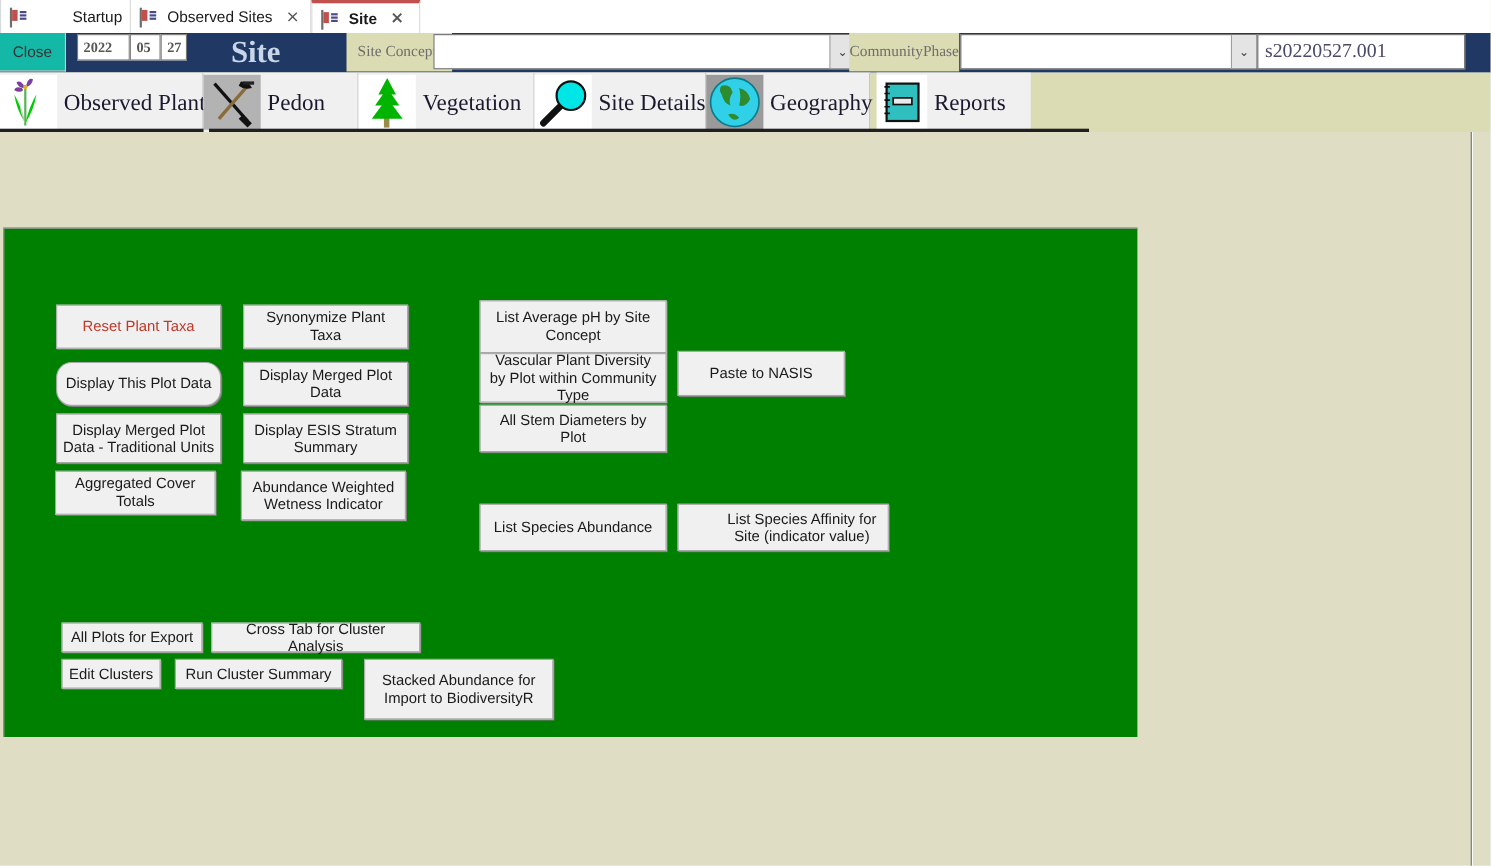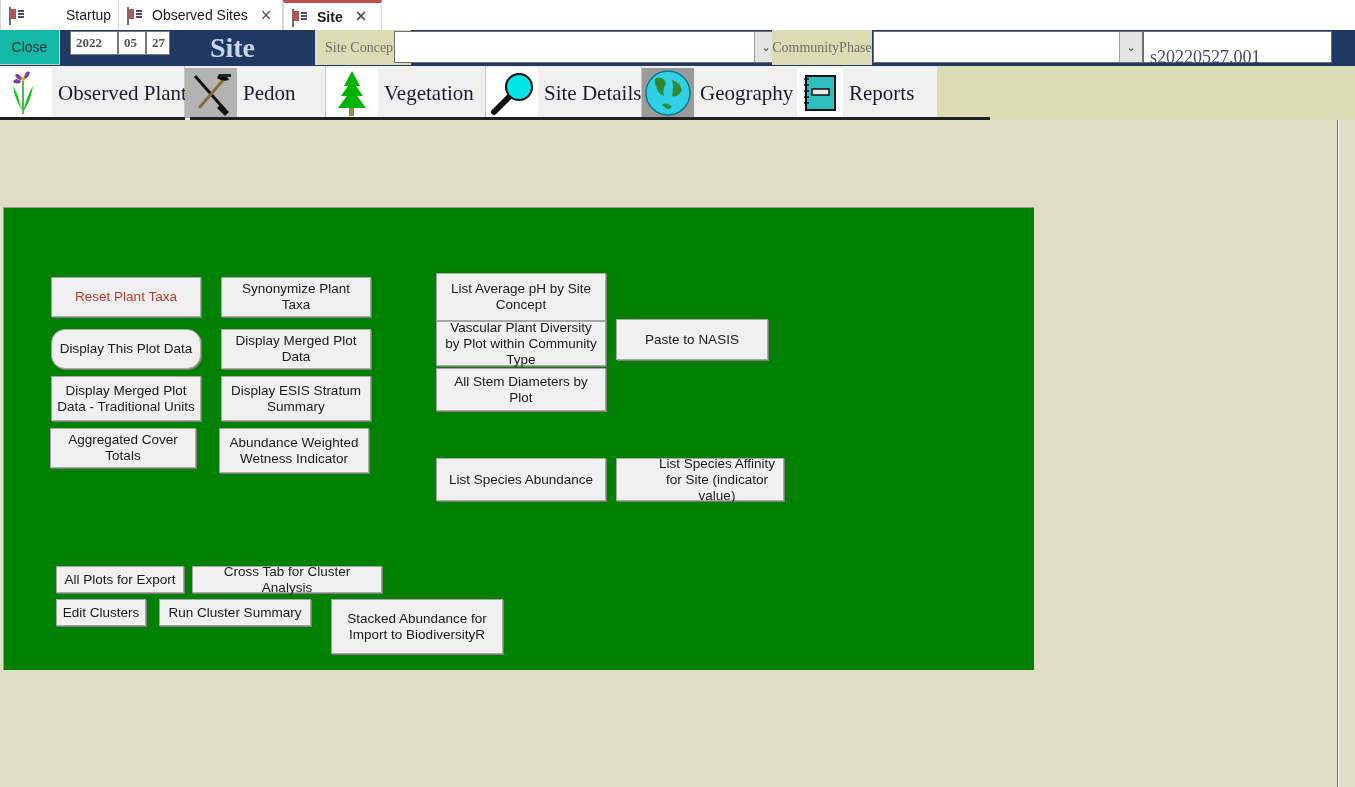--- a/index.html
+++ b/index.html
@@ -175,21 +175,21 @@
     font-size: 11px;
     font-family: "DejaVu Sans", sans-serif;
   }
   #siteid {
     position: absolute;
     left: 1143px; top: 31px;
     width: 189px; height: 32px;
     background: #ffffff;
     border: 1px solid #6e6e6e;
     box-sizing: border-box;
-    padding: 15px 6px;
+    padding: 4px 6px;
     font-family: "Liberation Serif", serif;
     font-size: 18px;
     color: #4a4a6a;
     white-space: nowrap;
   }
 
   
   #ribbon {
     position: absolute;
     left: 0; top: 66px;
@@ -367,21 +367,21 @@
   <div class="bigtab" style="left:486px;width:156px;">
     <span class="tabicon">
       <svg width="52" height="50" viewBox="0 0 52 50">
         <line x1="8" y1="44" x2="26" y2="26" stroke="#111" stroke-width="6" stroke-linecap="round"></line>
         <circle cx="33" cy="19" r="13" fill="#00e5e5" stroke="#111" stroke-width="2"></circle>
       </svg>
     </span>
     <span class="tablabel">Site Details</span>
   </div>
 
-  <div class="bigtab" style="left:642px;width:165px;">
+  <div class="bigtab" style="left:642px;width:149px;">
     <span class="tabicon" style="background:#9a9a9a;">
       <svg width="52" height="50" viewBox="0 0 52 50">
         <circle cx="26" cy="25" r="22" fill="#2fd0e8"></circle>
         <path d="M14 10 q8 -2 10 6 q-4 6 -2 12 q-6 -2 -8 -10 q-3 -5 0 -8 z" fill="#2e8b2e"></path>
         <path d="M30 12 q8 2 10 10 q-4 8 -10 6 q2 -8 0 -16 z" fill="#2e8b2e"></path>
         <path d="M20 36 q6 -2 10 3 q-5 5 -10 -3 z" fill="#2e8b2e"></path>
         <circle cx="26" cy="25" r="22" fill="none" stroke="#0a7a8a" stroke-width="1.5"></circle>
       </svg>
     </span>
     <span class="tablabel">Geography</span>
@@ -416,21 +416,21 @@
       <div class="gbtn" style="left: 217px; top: 121px; width: 150px; height: 40px;">Display Merged Plot Data</div>
       <div class="gbtn" style="left: 47px; top: 168px; width: 150px; height: 45px;">Display Merged Plot Data - Traditional Units</div>
       <div class="gbtn" style="left: 217px; top: 168px; width: 150px; height: 45px;">Display ESIS Stratum Summary</div>
       <div class="gbtn" style="left: 46px; top: 220px; width: 146px; height: 40px;">Aggregated Cover Totals</div>
       <div class="gbtn" style="left: 215px; top: 220px; width: 150px; height: 45px;">Abundance Weighted Wetness Indicator</div>
       <div class="gbtn" style="left: 432px; top: 65px; width: 170px; height: 48px;">List Average pH by Site Concept</div>
       <div class="gbtn" style="left: 432px; top: 113px; width: 170px; height: 45px;">Vascular Plant Diversity by Plot within Community Type</div>
       <div class="gbtn" style="left: 612px; top: 111px; width: 152px; height: 41px;">Paste to NASIS</div>
       <div class="gbtn" style="left: 432px; top: 160px; width: 170px; height: 43px;">All Stem Diameters by Plot</div>
       <div class="gbtn" style="left: 432px; top: 250px; width: 170px; height: 43px;">List Species Abundance</div>
-      <div class="gbtn" style="left: 612px; top: 250px; width: 168px; height: 43px; padding-left: 39px;">List Species Affinity for Site (indicator value)</div>
+      <div class="gbtn" style="left: 612px; top: 250px; width: 192px; height: 43px; padding-left: 39px;">List Species Affinity for Site (indicator value)</div>
       <div class="gbtn" style="left: 52px; top: 358px; width: 128px; height: 27px;">All Plots for Export</div>
       <div class="gbtn" style="left: 188px; top: 358px; width: 190px; height: 27px;">Cross Tab for Cluster Analysis</div>
       <div class="gbtn" style="left: 52px; top: 391px; width: 90px; height: 27px;">Edit Clusters</div>
       <div class="gbtn" style="left: 155px; top: 391px; width: 152px; height: 27px;">Run Cluster Summary</div>
       <div class="gbtn" style="left: 327px; top: 391px; width: 172px; height: 55px;">Stacked Abundance for Import to  BiodiversityR</div>
     </div>
 </div>
 <div id="rightpane"></div>
 
 </body></html>

